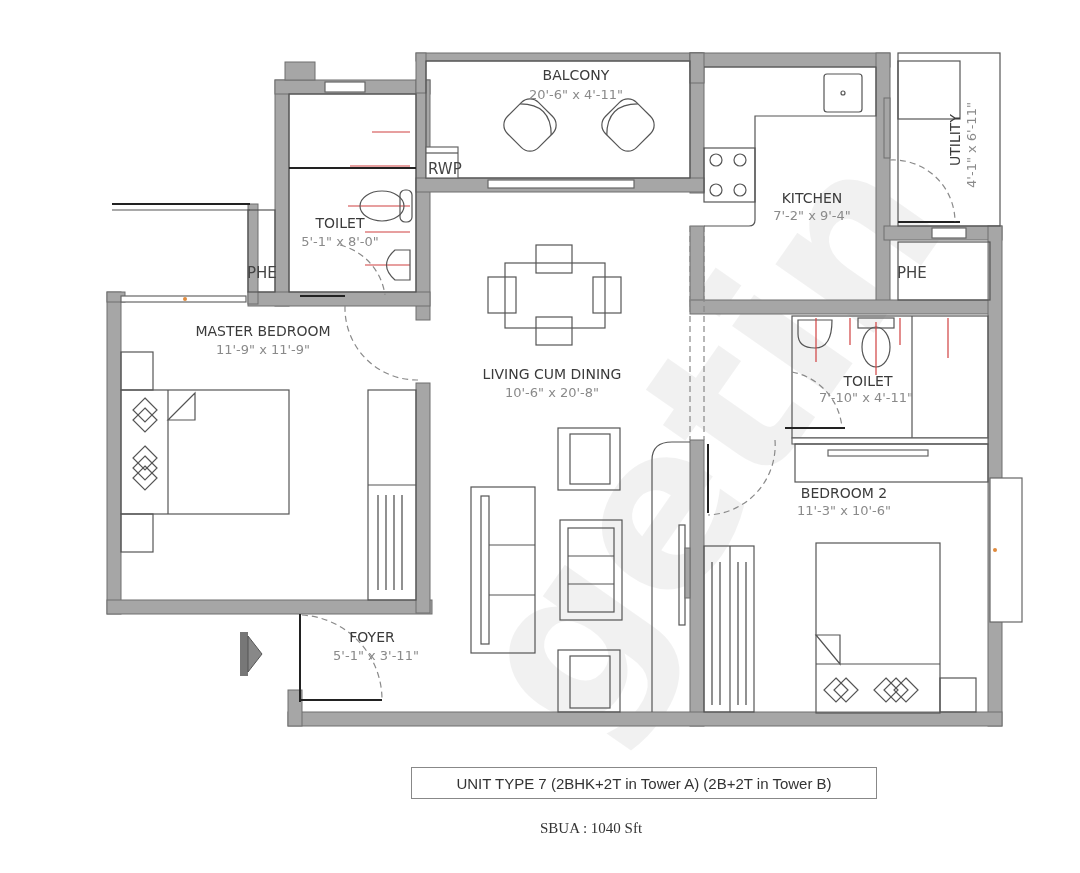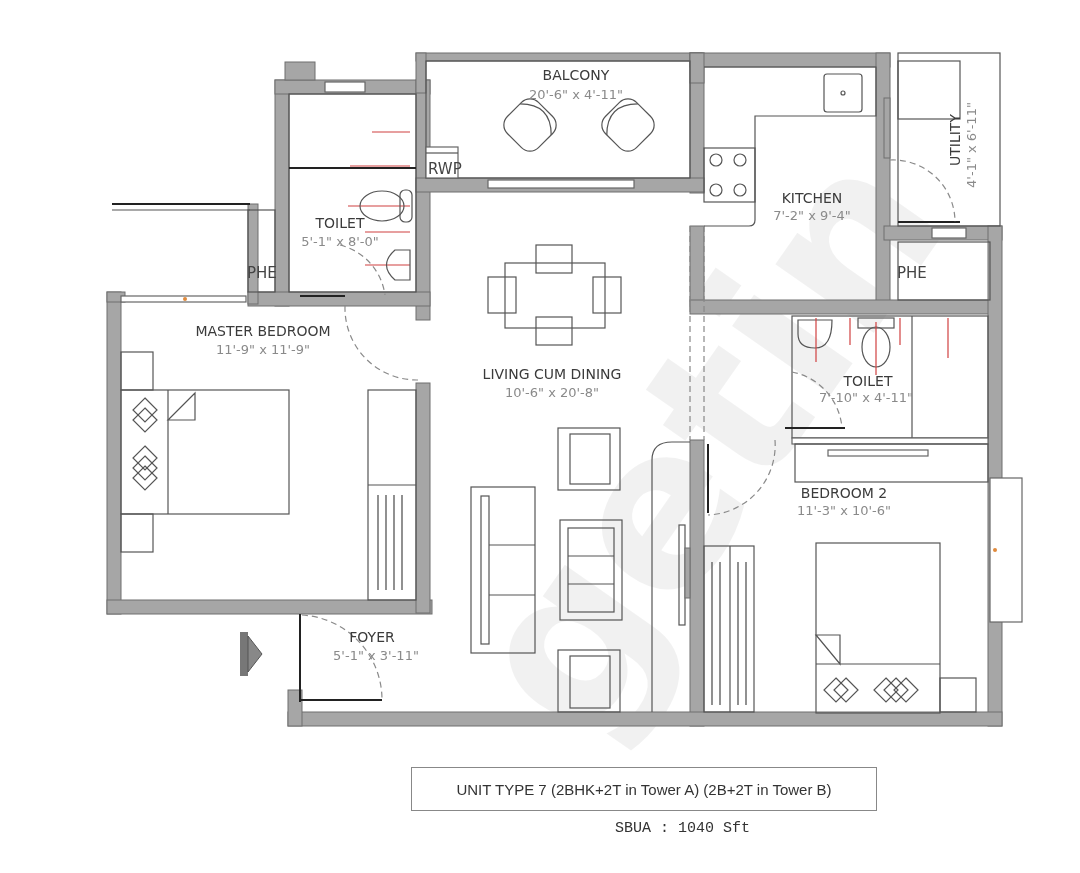--- a/index.html
+++ b/index.html
@@ -10,22 +10,22 @@
   .thin2 { fill: #fff; stroke: #666; stroke-width: 1.2; }
   .dark { fill: none; stroke: #222; stroke-width: 2; }
   .door-arc { fill: none; stroke: #8a8a8a; stroke-width: 1.2; stroke-dasharray: 6 4; }
   .dash { fill: none; stroke: #888; stroke-width: 1.2; stroke-dasharray: 6 4; }
   .red { stroke: #d04040; stroke-width: 1.2; }
   .orange { fill: #e08a3c; }
   .room-name { font-family: "DejaVu Sans", sans-serif; font-size: 14px; fill: #3b3b3b; text-anchor: middle; }
   .room-dim { font-family: "DejaVu Sans", sans-serif; font-size: 13px; fill: #8a8a8a; text-anchor: middle; }
   .tag { font-family: "DejaVu Sans", sans-serif; font-size: 15px; fill: #444; }
   .watermark { font-family: "DejaVu Sans", sans-serif; font-size: 220px; fill: #000; opacity: 0.05; font-weight: bold; }
-  #unit-box { position: absolute; left: 411px; top: 767px; width: 466px; height: 44px; border: 1.5px solid #888; box-sizing: border-box; display: flex; align-items: center; justify-content: center; font-family: "Liberation Sans", sans-serif; font-size: 15px; color: #333; background: #fff; }
-  #sbua { position: absolute; left: 540px; top: 820px; width: 210px; text-align: right; font-family: Liberation Mono, monospace; font-size: 15px; color: #333; }
+  #unit-box { position: absolute; left: 411px; top: 767px; width: 466px; height: 32px; border: 1.5px solid #888; box-sizing: border-box; display: flex; align-items: center; justify-content: center; font-family: "Liberation Sans", sans-serif; font-size: 15px; color: #333; background: #fff; }
+  #sbua { position: absolute; left: 540px; top: 820px; width: 210px; text-align: left; font-family: Liberation Serif, serif; font-size: 15px; color: #333; }
 </style>
 </head>
 <body>
 
 <svg id="plan" viewBox="0 0 1080 873" xmlns="http://www.w3.org/2000/svg">
 
   <text class="watermark" x="330" y="640" transform="rotate(-55 560 450)">getin</text>
 
   <g>
 

